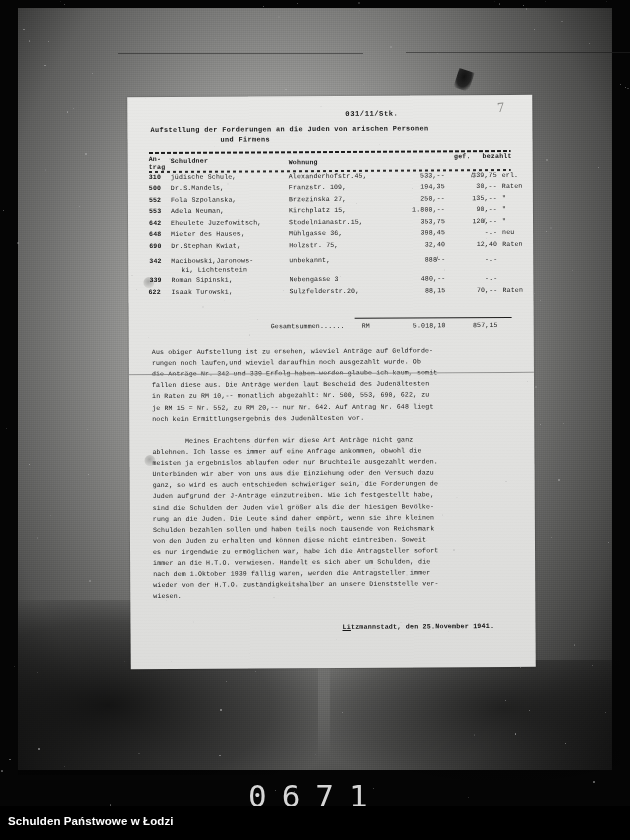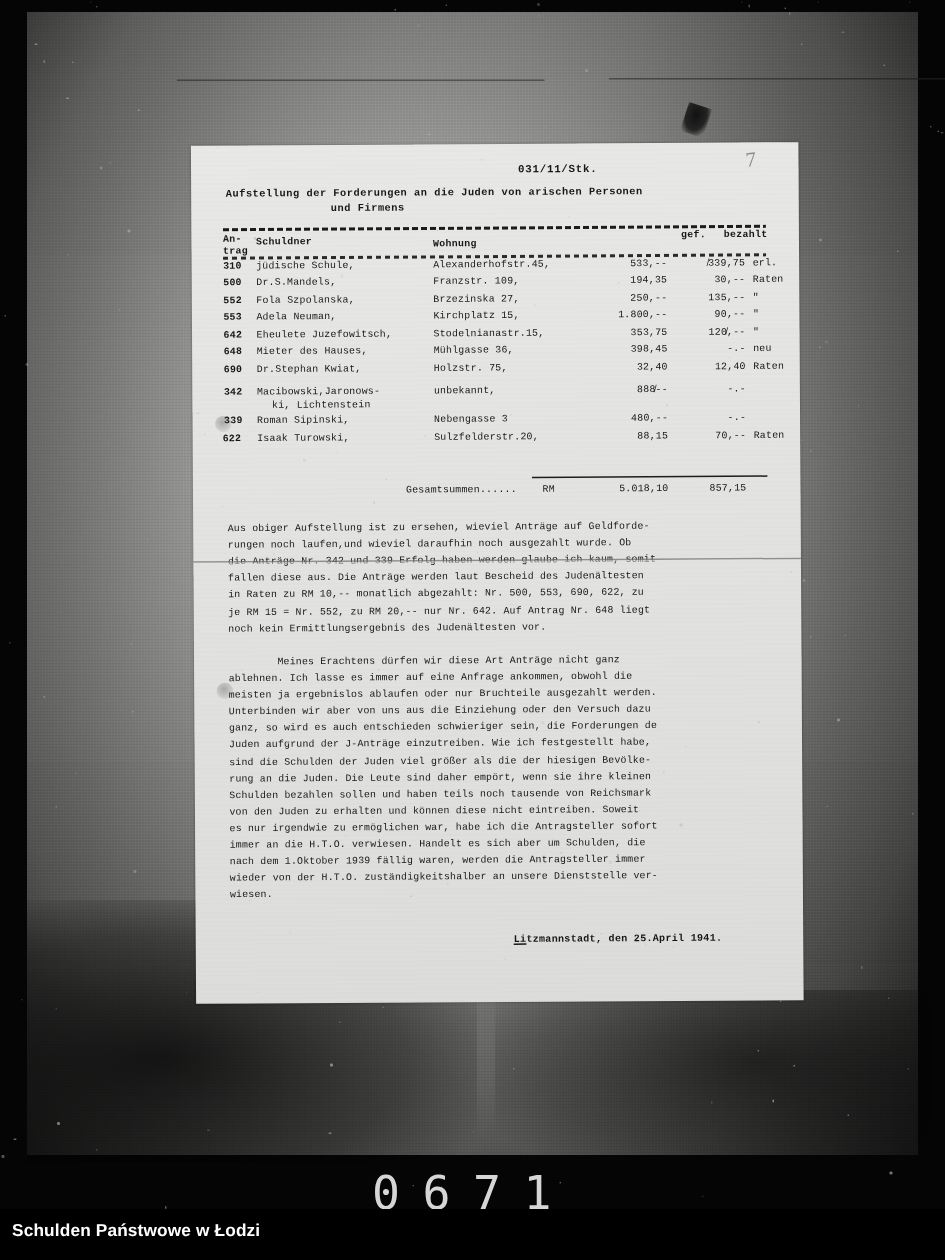--- a/index.html
+++ b/index.html
@@ -427,21 +427,21 @@
 rung an die Juden. Die Leute sind daher empört, wenn sie ihre kleinen
 Schulden bezahlen sollen und haben teils noch tausende von Reichsmark
 von den Juden zu erhalten und können diese nicht eintreiben. Soweit
 es nur irgendwie zu ermöglichen war, habe ich die Antragsteller sofort
 immer an die H.T.O. verwiesen. Handelt es sich aber um Schulden, die
 nach dem 1.Oktober 1939 fällig waren, werden die Antragsteller immer
 wieder von der H.T.O. zuständigkeitshalber an unsere Dienststelle ver-
 wiesen.</div>
 
       <div id="signature-line">
-        <span class="underl">Li</span><span>tzmannstadt, den 25.April 1941.</span>
+        <span class="underl">Li</span><span>tzmannstadt, den 25.November 1941.</span>
       </div>
 
       <div id="paper-scratch"></div>
       <div id="paper-scratch-2"></div>
     </div>
   </div>
 
   <div id="frame-number">0671</div>
   <div id="speck-layer">
       <span class="speck" style="width: 0.575821px; height: 0.575821px; left: 607.665px; top: 542.175px; opacity: 0.44;"></span>

